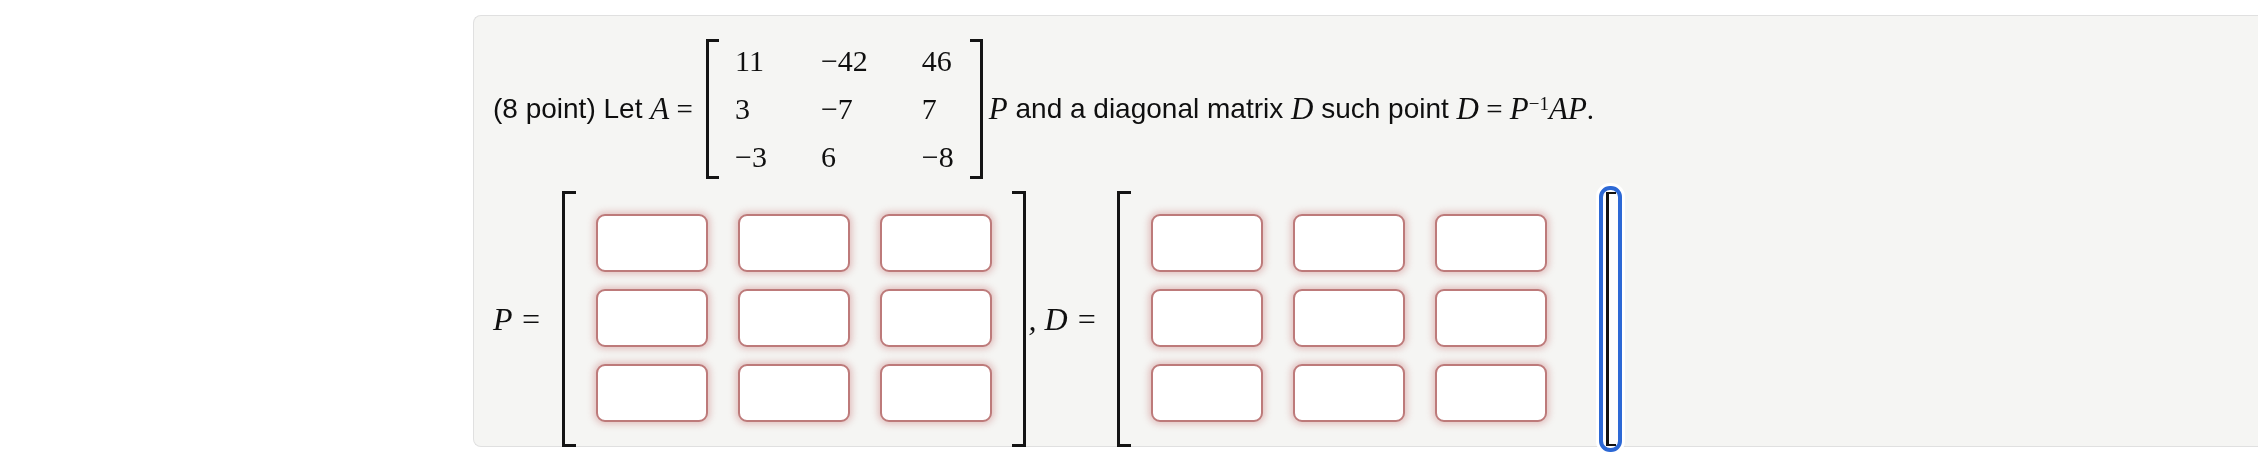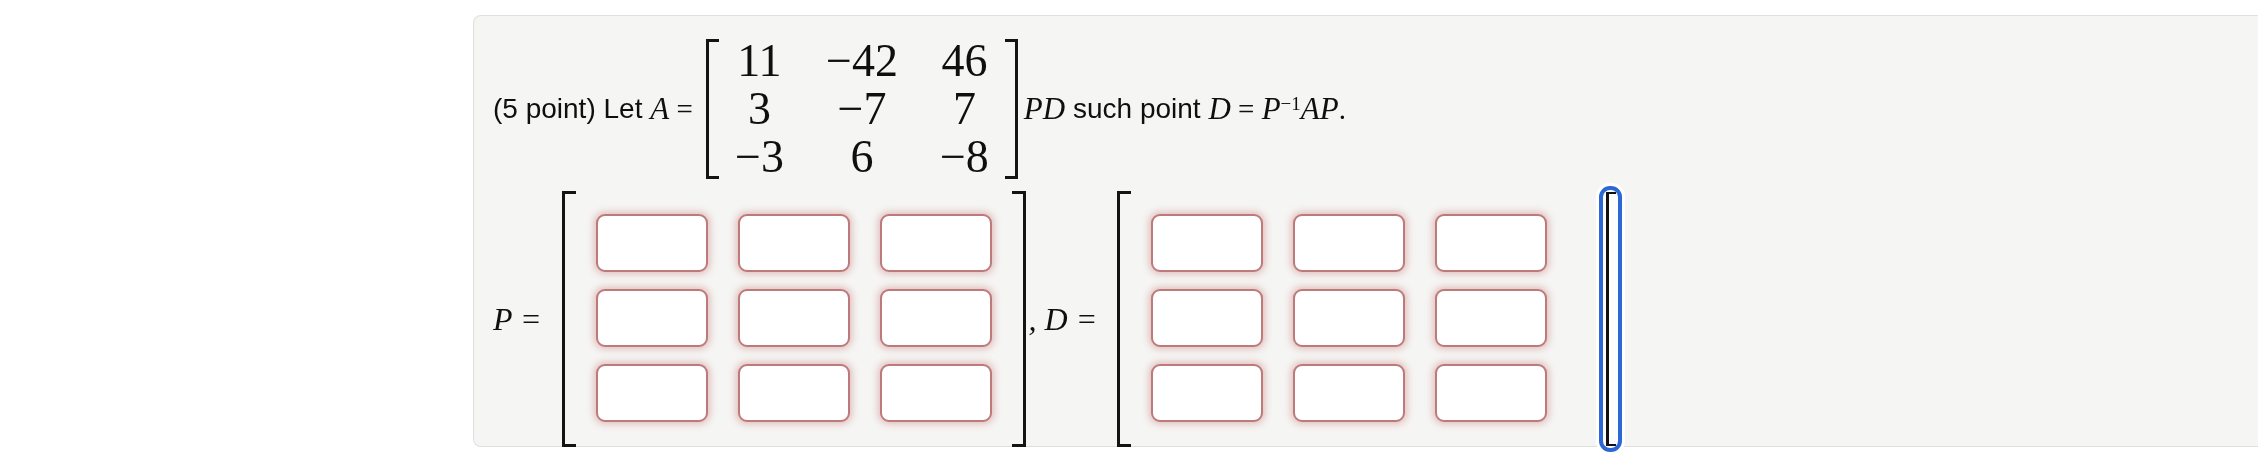--- a/index.html
+++ b/index.html
@@ -19,23 +19,23 @@
     font-size:28px; white-space:pre;
   }
   .mathvar { font-family:"Liberation Serif", serif; font-style:italic; font-size:31px; }
   .matheq  { font-family:"Liberation Serif", serif; font-size:29px; }
   .sup     { font-size:19px; vertical-align:9px; font-style:normal;
              font-family:"Liberation Serif", serif; letter-spacing:0; }
 
   .matrixA { display:flex; align-items:stretch; margin:0 6px; }
   .matrixA .grid {
     display:grid; grid-template-columns:repeat(3,auto);
-    column-gap:42px; padding:0 16px; align-self:center;
-    font-family:"Liberation Serif", serif; font-size:46px; line-height:48px;
-    text-align:center;
+    column-gap:54px; padding:0 16px; align-self:center;
+    font-family:"Liberation Serif", serif; font-size:30px; line-height:48px;
+    text-align:left;
   }
   .brk { width:13px; }
   .brk.l { border-left:3px solid #141414; border-top:3px solid #141414; border-bottom:3px solid #141414; }
   .brk.r { border-right:3px solid #141414; border-top:3px solid #141414; border-bottom:3px solid #141414; }
   .matrixA .brk { height:140px; align-self:center; }
 
   
   .answer-row {
     display:flex; align-items:center;
     padding-left:19px; margin-top:5px; height:266px;
@@ -67,21 +67,21 @@
     border-left:3px solid #101010;
     border-top:2.5px solid #101010; border-bottom:2.5px solid #101010;
   }
 </style>
 </head>
 <body>
 
 <div class="panel">
 
   <div class="statement-row">
-    <span>(5 point) </span>
+    <span>(8 point) </span>
     <span>Let </span>
     <span class="mathvar">A</span>
     <span class="matheq"> = </span>
 
     <span class="matrixA">
       <span class="brk l"></span>
       <span class="grid">
         <span>11</span>
         <span>−42</span>
         <span>46</span>
@@ -89,20 +89,21 @@
         <span>−7</span>
         <span>7</span>
         <span>−3</span>
         <span>6</span>
         <span>−8</span>
       </span>
       <span class="brk r"></span>
     </span>
 
     <span class="mathvar">P</span>
+    <span> and a diagonal matrix </span>
     <span class="mathvar">D</span>
     <span> such point </span>
     <span class="mathvar">D</span>
     <span class="matheq"> = </span>
     <span class="mathvar"><span>P</span><span class="sup">−1</span></span>
     <span class="mathvar">AP</span>
     <span class="matheq">.</span>
   </div>
 
   <div class="answer-row">

